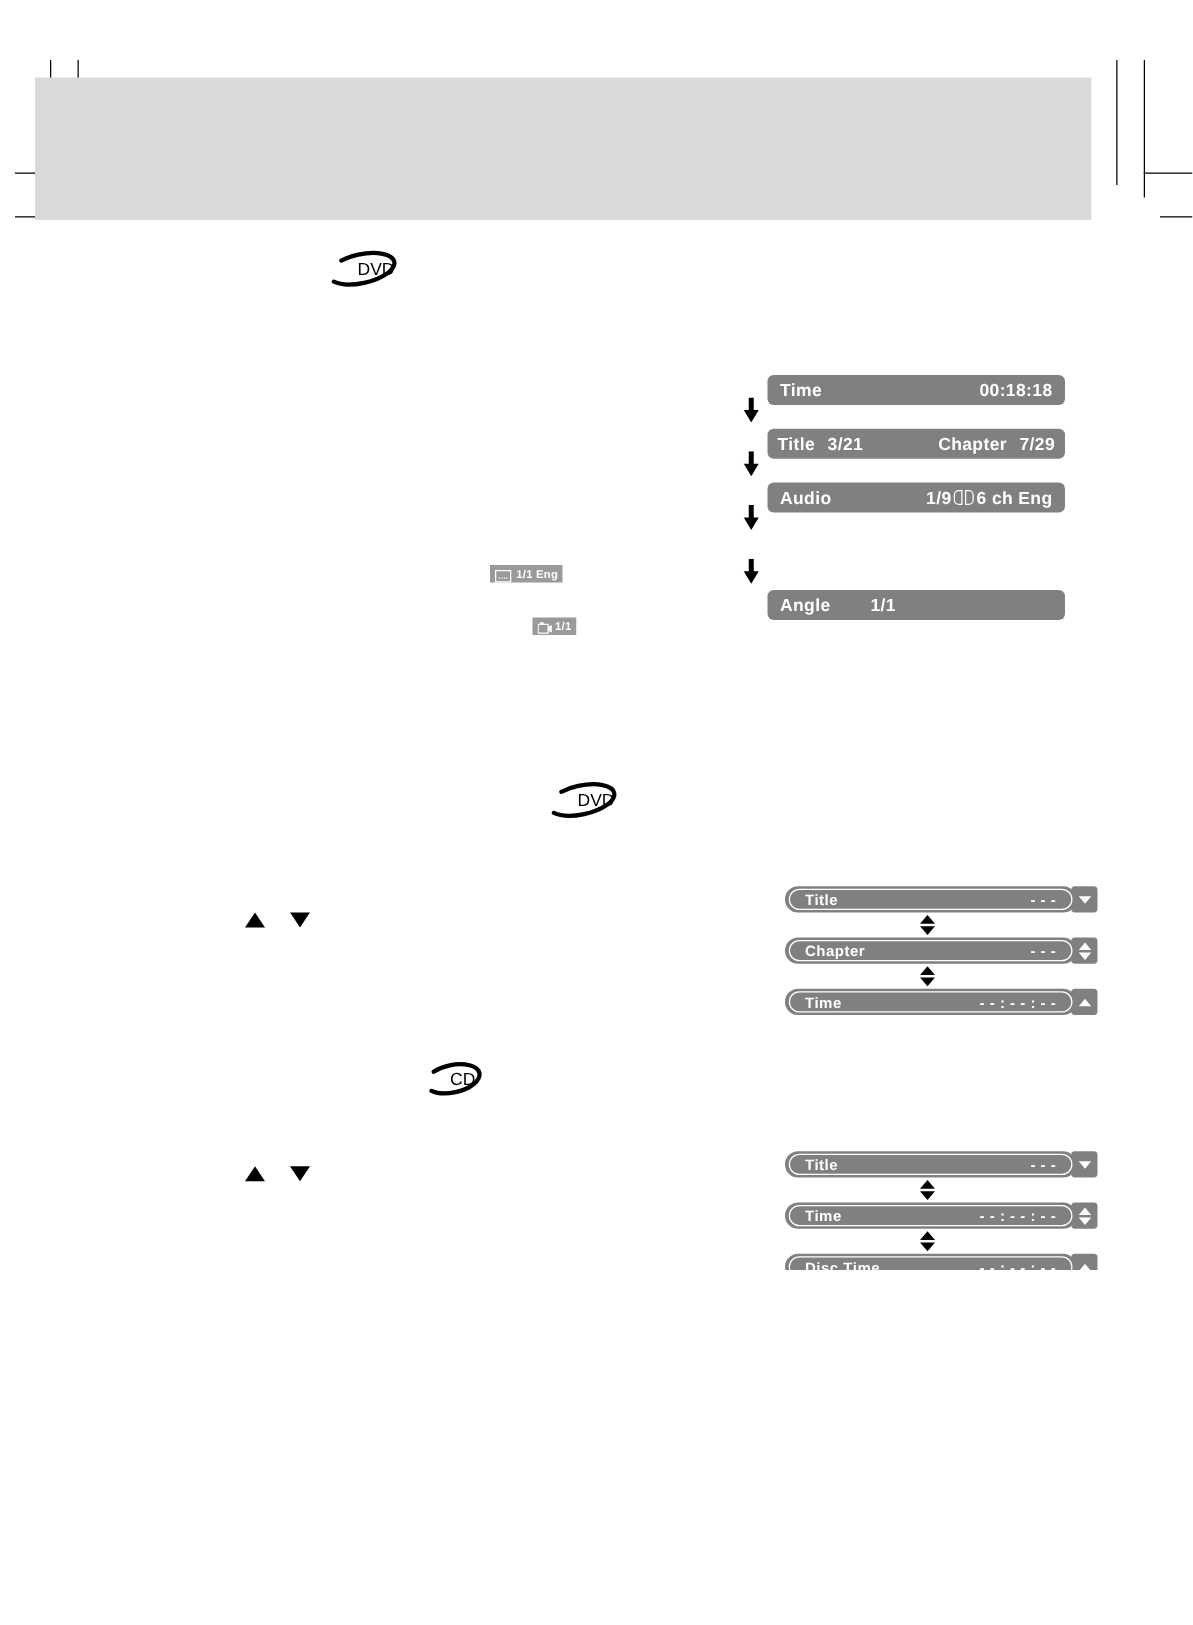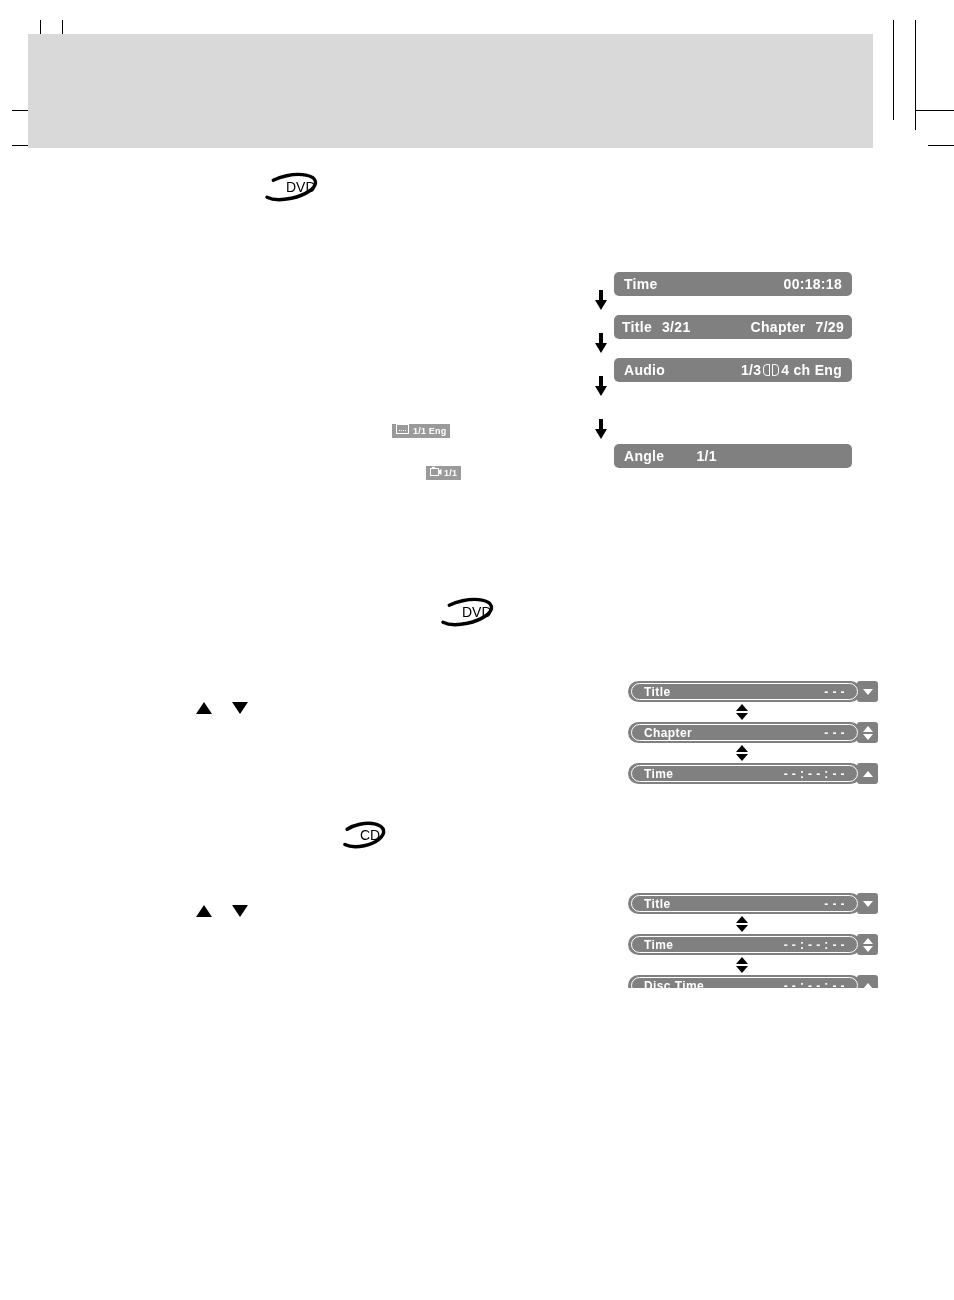--- a/index.html
+++ b/index.html
@@ -9,20 +9,21 @@
   }
   body {
     font-family: "Liberation Sans", sans-serif;
   }
   #page {
     position: relative;
     width: 954px;
     height: 988px;
     background: #ffffff;
     overflow: hidden;
+    margin-top: 28px;
   }
 
   
   .mark {
     position: absolute;
     background: #000000;
   }
   .mark.v { width: 1px; }
   .mark.h { height: 1px; }
 
@@ -48,21 +49,21 @@
   .chip {
     position: absolute;
     background: #9a9a9a;
     color: #ffffff;
     font-weight: bold;
     font-size: 9px;
     line-height: 14px;
     height: 14px;
     padding: 0 4px;
     display: flex;
-    align-items: flex-start;
+    align-items: flex-end;
     gap: 4px;
     white-space: nowrap;
     letter-spacing: 0.2px;
   }
   .chip .glyph {
     display: inline-block;
     width: 13px;
     height: 10px;
     border: 1px solid #ffffff;
     position: relative;
@@ -314,23 +315,23 @@
     </div>
 
     <div class="osd-row">
       <svg class="down-arrow" viewBox="0 0 14 20">
         <rect x="5" y="0" width="4" height="12" fill="#000"></rect>
         <polygon points="1,10 13,10 7,20" fill="#000"></polygon>
       </svg>
       <div class="osd-bar">
         <span class="lbl">Audio</span>
         <span class="spacer"></span>
-        <span class="val">1/3</span>
+        <span class="val">1/9</span>
         <span class="dd-logo"></span>
-        <span class="val">4 ch  Eng</span>
+        <span class="val">6 ch  Eng</span>
       </div>
     </div>
 
     <div class="osd-row">
       <svg class="down-arrow" viewBox="0 0 14 20">
         <rect x="5" y="0" width="4" height="12" fill="#000"></rect>
         <polygon points="1,10 13,10 7,20" fill="#000"></polygon>
       </svg>
     </div>
 

